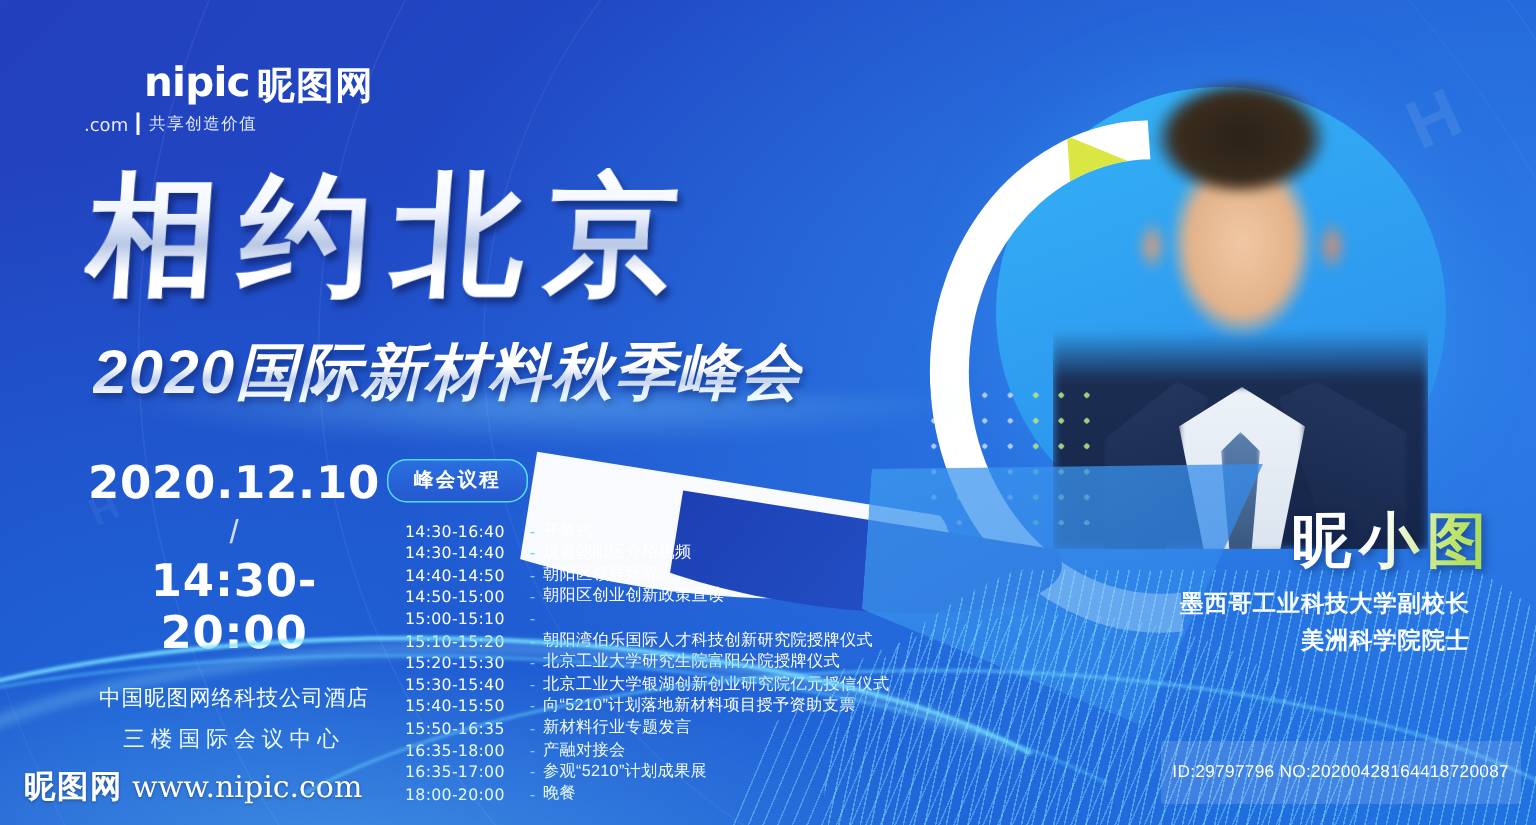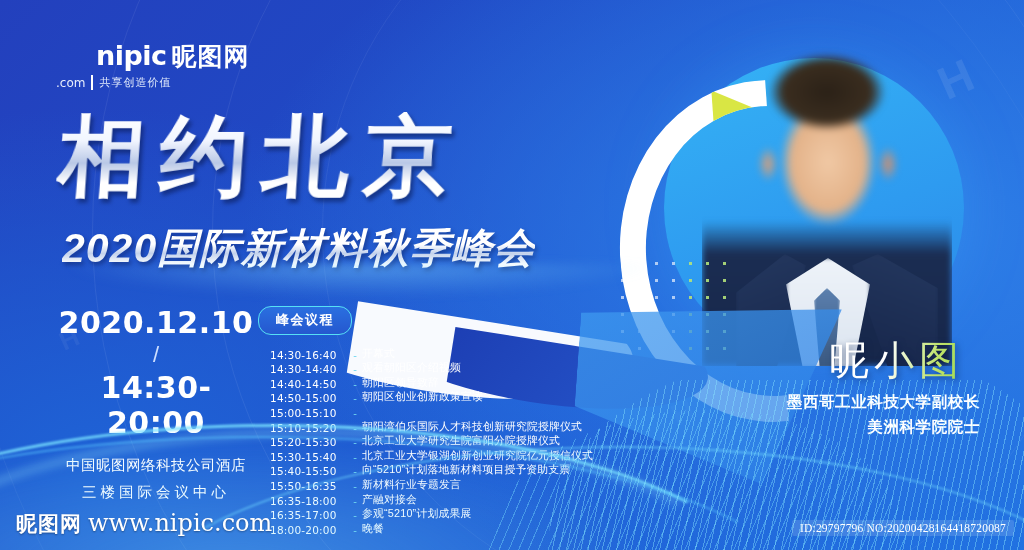--- a/index.html
+++ b/index.html
@@ -198,42 +198,42 @@
   }
   .agenda-list{margin-top:11px;}
   .agenda-row{display:flex;align-items:flex-end;height:14.6px;margin-left:12px;}
   .agenda-time{width:78px;font-size:10.5px;color:#ffffff;letter-spacing:.2px;
                font-family:"DejaVu Sans",sans-serif;}
   .agenda-dash{width:14px;text-align:center;color:#6fd6ef;font-size:11px;line-height:1;}
   .agenda-text{font-size:10.8px;color:#ffffff;letter-spacing:.2px;white-space:nowrap;}
 
   
   .speaker-name{
-    position:absolute;right:60px;top:333px;font-size:40px;font-weight:normal;
+    position:absolute;right:28px;top:333px;font-size:40px;font-weight:bold;
     letter-spacing:5px;
     background:linear-gradient(100deg,#ffffff 0%,#ffffff 42%,#bfe36a 78%,#9ed94f 100%);
     -webkit-background-clip:text;background-clip:text;color:transparent;
     -webkit-text-fill-color:transparent;
     filter:drop-shadow(2px 2px 3px rgba(6,24,70,.5));
   }
   .speaker-t1{position:absolute;right:44px;top:392px;font-size:15.5px;color:#ffffff;
               font-weight:bold;letter-spacing:.6px;}
   .speaker-t2{position:absolute;right:44px;top:417px;font-size:15.5px;color:#ffffff;
               font-weight:bold;letter-spacing:.6px;}
 
   
   .footer-brand{position:absolute;left:16px;bottom:12px;display:flex;align-items:baseline;}
   .fb-cn{font-size:21px;font-weight:bold;color:#ffffff;letter-spacing:1px;
          text-shadow:0 1px 2px rgba(0,0,0,.35);}
-  .fb-url{font-size:24px;color:#ffffff;margin-left:6px;
+  .fb-url{font-size:20px;color:#ffffff;margin-left:6px;
           font-family:"DejaVu Serif",serif;text-shadow:0 1px 2px rgba(0,0,0,.35);}
   .footer-id{
     position:absolute;right:10px;bottom:14px;font-size:11.5px;color:#ffffff;
-    background:rgba(255,255,255,.14);padding:2px 8px;border-radius:2px;
-    font-family:Liberation Serif, serif;letter-spacing:.2px;
+    background:rgba(255,255,255,.14);padding:15px 8px;border-radius:2px;
+    font-family:Liberation Sans, sans-serif;letter-spacing:.2px;
   }
 </style>
 </head>
 <body>
 
 <div id="poster">
 
   <div class="arcs">
     <div class="arc a1"></div>
     <div class="arc a2"></div>

